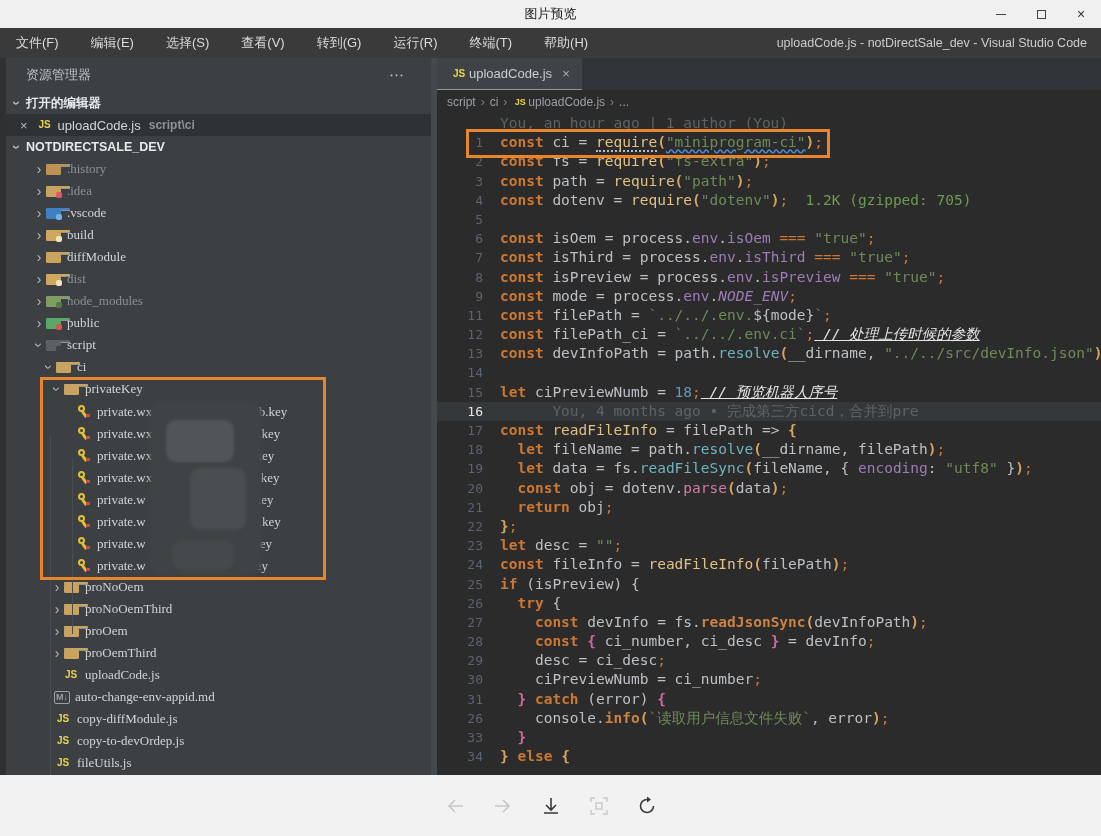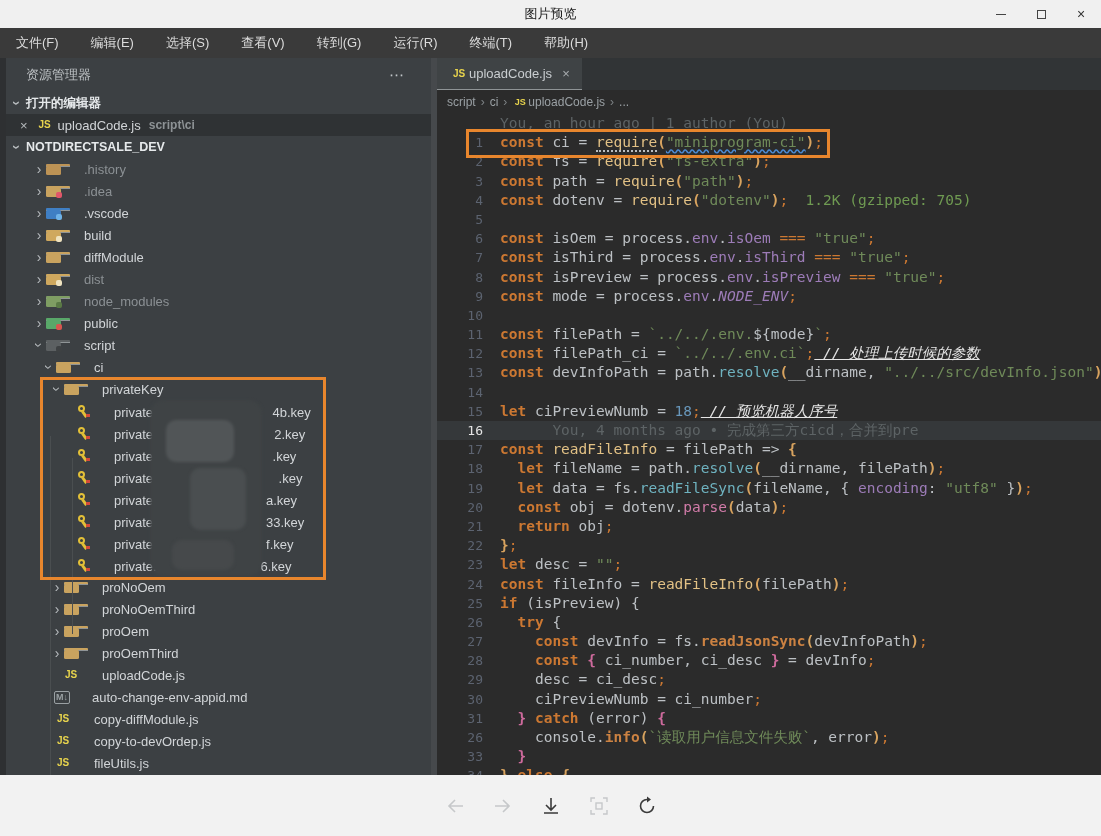--- a/index.html
+++ b/index.html
@@ -40,21 +40,21 @@
           transform:none; text-align:center; flex:none; }
   .chev.exp { transform:rotate(90deg); }
   .oe-row { height:22px; display:flex; align-items:center; background:#2f3234; color:#d2d5d8;
             font-size:13px; padding-left:14px; cursor:pointer; }
   .oe-close { color:#b6babd; margin-right:8px; font-size:13px; }
   .oe-detail { color:#8d9295; font-size:12px; margin-left:8px;font-weight:bold; }
 
   .tree-row { height:22px; display:flex; align-items:center; font-size:13px; color:#d2d5d8;
               cursor:pointer; white-space:nowrap; }
   .tree-row.dim .lbl { color:#8b9094; }
-  .lbl { margin-left:22px; }
+  .lbl { margin-left:5px;font-family:Liberation Serif, serif; }
   .ico { width:16px; height:16px; flex:none; margin-left:2px; position:relative; display:inline-block; }
   .ico.f { }
   .ico.f .body { position:absolute; left:0; top:5px; width:15px; height:9px; border-radius:1.5px; }
   .ico.f .tab  { position:absolute; left:0; top:3px; width:7px; height:3px; border-radius:1px 1px 0 0; }
   .ico .badge { position:absolute; right:0px; bottom:1px; width:6px; height:6px; border-radius:2px; }
   .ico-js { color:#e8d44d; font-weight:bold; font-size:10px; line-height:16px; text-align:center;
             width:18px; display:inline-block; flex:none; }
   .ico-md { color:#9aa0a3; font-weight:bold; font-size:9px; border:1px solid #9aa0a3; border-radius:2px;
             padding:0 1px; line-height:11px; display:inline-block; flex:none; }
   
@@ -139,20 +139,21 @@
       <span id="menu-items" style="display: flex;">
           <span class="menu-item">文件(F)</span>
           <span class="menu-item">编辑(E)</span>
           <span class="menu-item">选择(S)</span>
           <span class="menu-item">查看(V)</span>
           <span class="menu-item">转到(G)</span>
           <span class="menu-item">运行(R)</span>
           <span class="menu-item">终端(T)</span>
           <span class="menu-item">帮助(H)</span>
         </span>
+      <span class="menubar-title">uploadCode.js - notDirectSale_dev - Visual Studio Code</span>
     </div>
 
     <div class="vsbody">
       <div class="activity-strip"></div>
 
       <div class="sidebar">
         <div class="sb-header">
           <span>资源管理器</span>
           <span class="sb-more">⋯</span>
         </div>
@@ -424,21 +425,20 @@
             <div class="cl"><span class="gut"></span><span class="ct blame">You, an hour ago | 1 author (You)</span></div>
             <div class="cl"><span class="gut">1</span><span class="ct"><span class="tk">const</span><span class="tt"> ci = </span><span class="tfn tdots">require</span><span class="tbg">(</span><span class="ts twavy">"miniprogram-ci"</span><span class="tbg">)</span><span class="to">;</span></span></div>
             <div class="cl"><span class="gut">2</span><span class="ct"><span class="tk">const</span><span class="tt"> fs = </span><span class="tfn">require</span><span class="tbg">(</span><span class="ts">"fs-extra"</span><span class="tbg">)</span><span class="to">;</span></span></div>
             <div class="cl"><span class="gut">3</span><span class="ct"><span class="tk">const</span><span class="tt"> path = </span><span class="tfn">require</span><span class="tbg">(</span><span class="ts">"path"</span><span class="tbg">)</span><span class="to">;</span></span></div>
             <div class="cl"><span class="gut">4</span><span class="ct"><span class="tk">const</span><span class="tt"> dotenv = </span><span class="tfn">require</span><span class="tbg">(</span><span class="ts">"dotenv"</span><span class="tbg">)</span><span class="to">;</span><span class="th">  1.2K (gzipped: 705)</span></span></div>
             <div class="cl"><span class="gut">5</span><span class="ct"></span></div>
             <div class="cl"><span class="gut">6</span><span class="ct"><span class="tk">const</span><span class="tt"> isOem = process.</span><span class="tp">env</span><span class="tt">.</span><span class="tp">isOem</span><span class="to"> === </span><span class="ts">"true"</span><span class="to">;</span></span></div>
             <div class="cl"><span class="gut">7</span><span class="ct"><span class="tk">const</span><span class="tt"> isThird = process.</span><span class="tp">env</span><span class="tt">.</span><span class="tp">isThird</span><span class="to"> === </span><span class="ts">"true"</span><span class="to">;</span></span></div>
             <div class="cl"><span class="gut">8</span><span class="ct"><span class="tk">const</span><span class="tt"> isPreview = process.</span><span class="tp">env</span><span class="tt">.</span><span class="tp">isPreview</span><span class="to"> === </span><span class="ts">"true"</span><span class="to">;</span></span></div>
             <div class="cl"><span class="gut">9</span><span class="ct"><span class="tk">const</span><span class="tt"> mode = process.</span><span class="tp">env</span><span class="tt">.</span><span class="tp ti">NODE_ENV</span><span class="to">;</span></span></div>
-            <div class="cl"><span class="gut">10</span><span class="ct"></span></div>
             <div class="cl"><span class="gut">11</span><span class="ct"><span class="tk">const</span><span class="tt"> filePath = </span><span class="ts">`../../.env.</span><span class="tt">${mode}</span><span class="ts">`</span><span class="to">;</span></span></div>
             <div class="cl"><span class="gut">12</span><span class="ct"><span class="tk">const</span><span class="tt"> filePath_ci = </span><span class="ts">`../../.env.ci`</span><span class="to">;</span><span class="tc"> // 处理上传时候的参数</span></span></div>
             <div class="cl"><span class="gut">13</span><span class="ct"><span class="tk">const</span><span class="tt"> devInfoPath = path.</span><span class="tfb">resolve</span><span class="tbg">(</span><span class="tt">__dirname, </span><span class="ts">"../../src/devInfo.json"</span><span class="tbg">)</span></span></div>
             <div class="cl"><span class="gut">14</span><span class="ct"></span></div>
             <div class="cl"><span class="gut">15</span><span class="ct"><span class="tk">let</span><span class="tt"> ciPreviewNumb = </span><span class="tn">18</span><span class="to">;</span><span class="tc"> // 预览机器人序号</span></span></div>
             <div class="cl hl"><span class="gut">16</span><span class="ct"><span class="blame">      You, 4 months ago • 完成第三方cicd，合并到pre</span></span></div>
             <div class="cl"><span class="gut">17</span><span class="ct"><span class="tk">const</span><span class="tt"> </span><span class="tfn">readFileInfo</span><span class="tt"> = filePath =&gt; </span><span class="tbg">{</span></span></div>
             <div class="cl"><span class="gut">18</span><span class="ct"><span class="tt">  </span><span class="tk">let</span><span class="tt"> fileName = path.</span><span class="tfb">resolve</span><span class="tbg">(</span><span class="tt">__dirname, filePath</span><span class="tbg">)</span><span class="to">;</span></span></div>
             <div class="cl"><span class="gut">19</span><span class="ct"><span class="tt">  </span><span class="tk">let</span><span class="tt"> data = fs.</span><span class="tfb">readFileSync</span><span class="tbg">(</span><span class="tt">fileName, { </span><span class="tp">encoding</span><span class="tt">: </span><span class="ts">"utf8"</span><span class="tt"> }</span><span class="tbg">)</span><span class="to">;</span></span></div>
             <div class="cl"><span class="gut">20</span><span class="ct"><span class="tt">  </span><span class="tk">const</span><span class="tt"> obj = dotenv.</span><span class="tfm">parse</span><span class="tbg">(</span><span class="tt">data</span><span class="tbg">)</span><span class="to">;</span></span></div>

